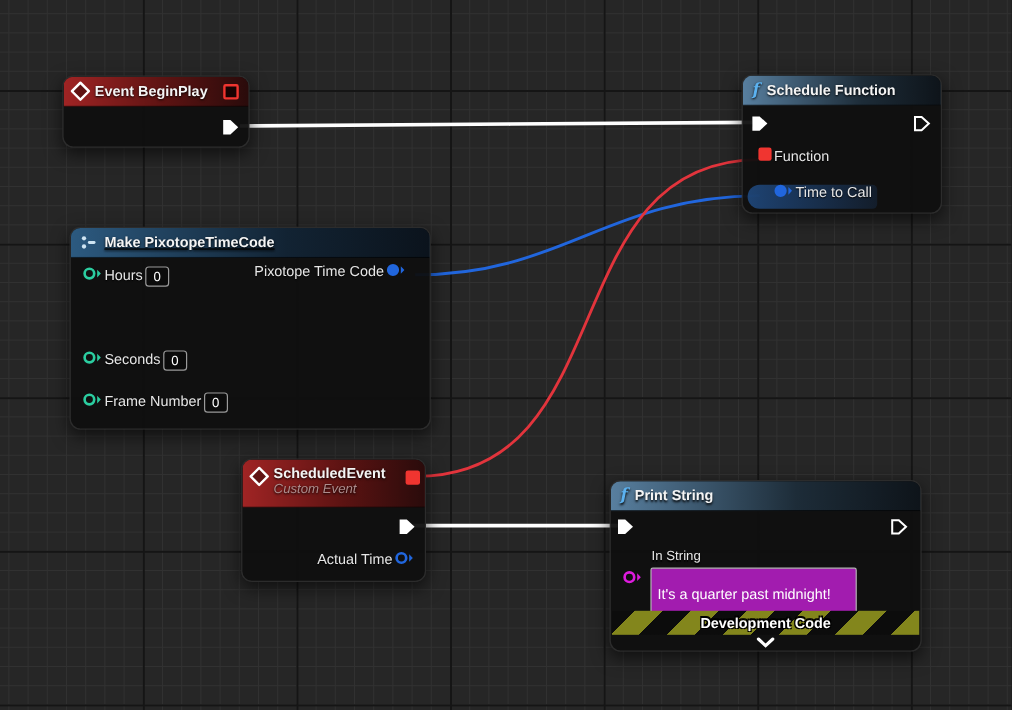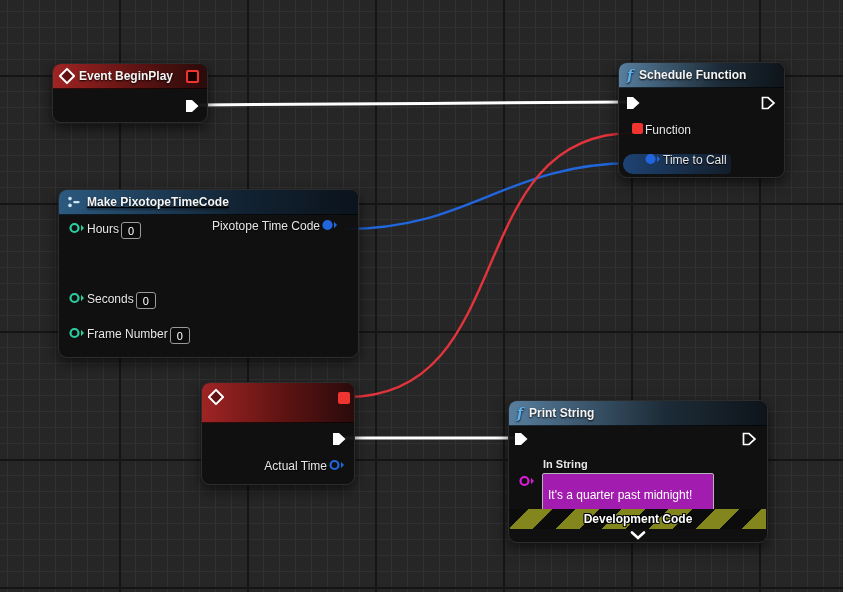--- a/index.html
+++ b/index.html
@@ -142,20 +142,24 @@
         <path d="M12,2.8 L15,6 12,9.2 Z" fill="#2bcda0"></path>
       </svg>
       <span class="lbl">Frame Number</span>
       <input class="valbox" style="width: 14px;" value="0">
     </div>
   </div>
 
   <div class="node" style="left:201px;top:382px;width:154px;height:103px;">
     <div class="hdr hdr-event hdr-tall">
       <span class="diamond" style="margin-top:4px;"></span>
+      <span style="display:flex;flex-direction:column;">
+        <span class="title">ScheduledEvent</span>
+        <span class="subtitle">Custom Event</span>
+      </span>
     </div>
     <div class="sqpin sq-filled" style="left:136px;top:9px;width:12px;height:12px;"></div>
     <svg class="pin" style="left:130px;top:49px;" width="15" height="14" viewBox="0 0 15 14">
       <path d="M1,1 H7 L13.5,7 7,13 H1 Z" fill="#fff"></path>
     </svg>
     <div class="row" style="right:9px;top:76px;justify-content:flex-end;">
       <span class="lbl">Actual Time</span>
       <svg width="16" height="12" viewBox="0 0 16 12">
         <circle cx="5.5" cy="6" r="4" fill="none" stroke="#2166dd" stroke-width="2.2"></circle>
         <path d="M12,2.8 L15,6 12,9.2 Z" fill="#2166dd"></path>
@@ -167,21 +171,21 @@
     <div class="hdr hdr-fn">
       <span class="ficon">f</span>
       <span class="title">Print String</span>
     </div>
     <svg class="pin" style="left:5px;top:31px;" width="15" height="14" viewBox="0 0 15 14">
       <path d="M1,1 H7 L13.5,7 7,13 H1 Z" fill="#fff"></path>
     </svg>
     <svg class="pin" style="left:233px;top:31px;" width="15" height="14" viewBox="0 0 15 14">
       <path d="M1.5,1.5 H7 L13,7 7,12.5 H1.5 Z" fill="none" stroke="#fff" stroke-width="1.7"></path>
     </svg>
-    <span class="lbl" style="position:absolute;left:34px;top:57px;font-size:11px;font-weight:bold;">In String</span>
+    <span class="lbl" style="position:absolute;left:34px;top:57px;font-size:11px;">In String</span>
     <svg class="pin" style="left:10px;top:74px;" width="16" height="12" viewBox="0 0 16 12">
       <circle cx="5.5" cy="6" r="4" fill="none" stroke="#dd1bdd" stroke-width="2.2"></circle>
       <path d="M12,2.8 L15,6 12,9.2 Z" fill="#dd1bdd"></path>
     </svg>
     <input class="strbox" style="position: absolute; left: 33px; top: 72px; width: 160px;" value="It's a quarter past midnight!">
     <div class="banner" style="top:108px;">
       <span>Development Code</span>
     </div>
     <svg class="chev" style="top:130px;" width="16" height="9" viewBox="0 0 16 9">
       <polyline points="2,1.5 8,7 14,1.5" fill="none" stroke="#fff" stroke-width="2.6" stroke-linecap="round"></polyline>

